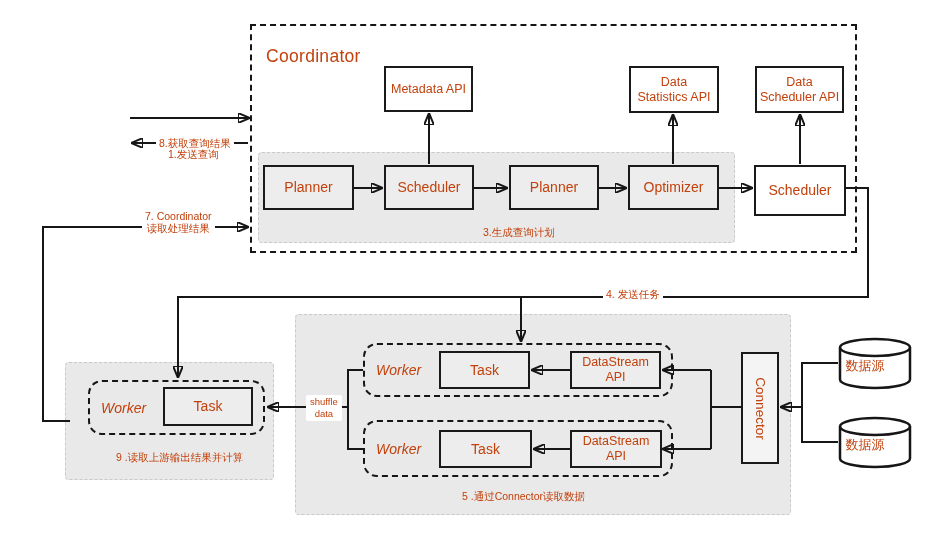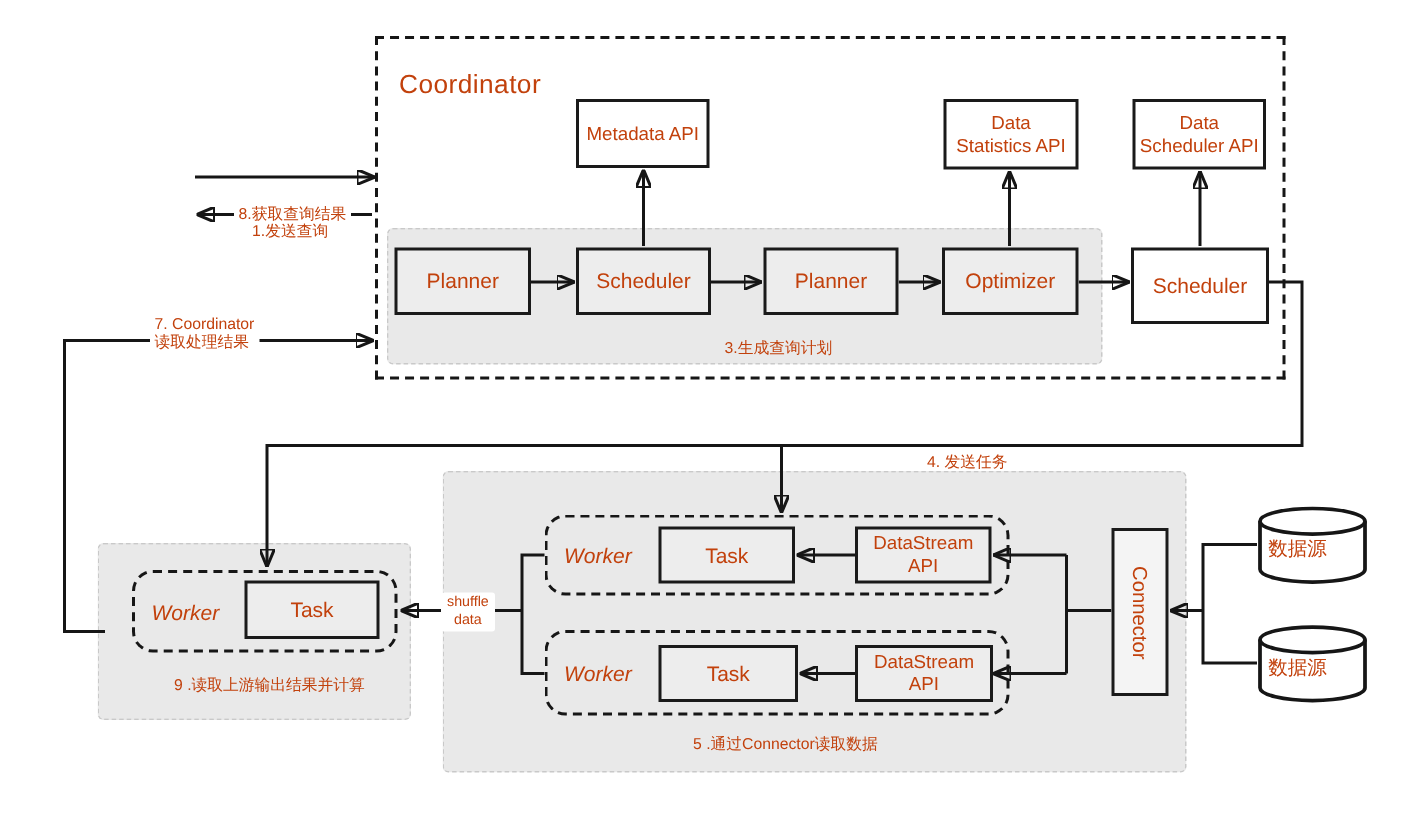--- a/index.html
+++ b/index.html
@@ -19,35 +19,35 @@
     position:absolute;border:2.5px solid #1a1a1a;box-sizing:border-box;
     display:flex;align-items:center;justify-content:center;text-align:center;
     font-size:14px;line-height:1.2;background:#ededed;
   }
   .node.white{background:#ffffff;}
   .node.small{font-size:12.5px;}
   .wires{position:absolute;left:0;top:0;width:939px;height:546px;pointer-events:none;}
   .wires path{stroke:#161616;stroke-width:2;fill:none;}
   .lbl{position:absolute;font-size:10.5px;line-height:1.15;white-space:nowrap;}
   .lbl.onwhite{background:#ffffff;padding:0 3px;}
-  .lbl.center{}
+  .lbl.center{text-align:center;margin-left:42px;}
   .title{position:absolute;font-size:17.5px;letter-spacing:.3px;}
   .worker-label{position:absolute;font-size:14px;font-style:italic;}
   .connector-box{
     position:absolute;border:2.5px solid #1a1a1a;background:#f4f4f4;box-sizing:border-box;
     display:flex;align-items:center;justify-content:center;
   }
   .connector-box span{transform:rotate(90deg);white-space:nowrap;font-size:13.5px;}
   .cyl{position:absolute;width:74px;height:53px;}
   .cyl .cyl-label{
     position:absolute;left:0;top:20px;width:54px;text-align:center;font-size:13px;
   }
   .shuffle-lbl{
     position:absolute;background:#fff;padding:1px 4px;font-size:9.5px;line-height:1.25;
-    text-align:center;border-radius:2px;
+    text-align:center;border-radius:2px;margin-left:12px;
   }
 </style>
 </head>
 <body>
 
 <div class="canvas">
 
   <div class="panel" style="left:258px;top:152px;width:477px;height:91px;"></div>
   <div class="panel" style="left:295px;top:314px;width:496px;height:201px;"></div>
   <div class="panel" style="left:65px;top:362px;width:209px;height:118px;"></div>
@@ -168,19 +168,19 @@
     </svg>
     <div class="cyl-label">数据源</div>
   </div>
 
   <div class="lbl onwhite" style="left:165px;top:120px;margin-top:28px;">1.发送查询</div>
   <div class="lbl onwhite" style="left:156px;top:137px;">8.获取查询结果</div>
   <div class="lbl onwhite center" style="left:100px;top:210px;">
     <span>7. Coordinator</span><br>
     <span>读取处理结果</span>
   </div>
-  <div class="lbl onwhite" style="left:603px;top:302px;margin-left:12px;">4. 发送任务</div>
+  <div class="lbl onwhite" style="left:603px;top:288px;">4. 发送任务</div>
   <div class="shuffle-lbl" style="left:294px;top:395px;">
     <span>shuffle</span><br>
     <span>data</span>
   </div>
 
 </div>
 
 </body></html>

